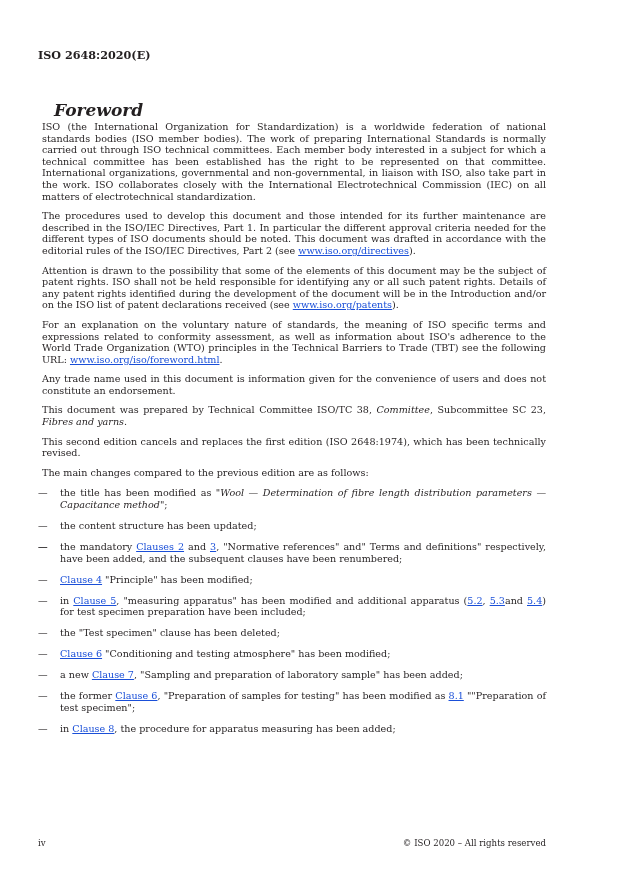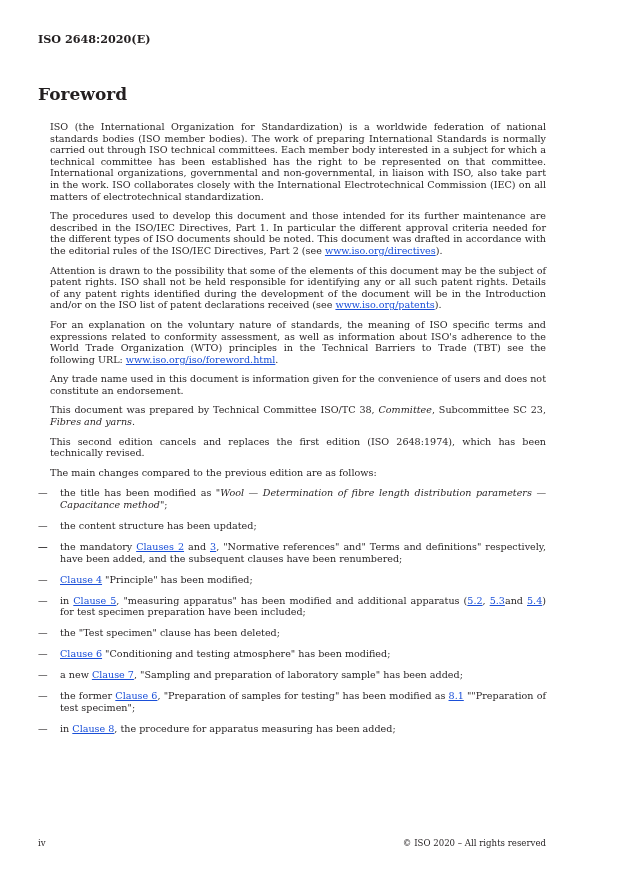--- a/index.html
+++ b/index.html
@@ -1,22 +1,22 @@
 <!DOCTYPE html>
 <html><head>
 <meta charset="utf-8">
 <style>
   html, body { margin: 0; padding: 0; background: #ffffff; }
   body { width: 620px; height: 876px; position: relative; overflow: hidden;
          font-family: "DejaVu Serif", "Liberation Serif", serif; color: #231f20; }
   .page { position: absolute; left: 38px; top: 0; width: 508px; }
-  .doc-id { position: absolute; top: 32px; left: 0; font-weight: bold; font-size: 11.2px; letter-spacing: 0; }
-  .title { position: absolute; top: 84px; left: 0; font-weight: bold; font-size: 17px; margin: 0; }
+  .doc-id { position: absolute; top: 48px; left: 0; font-weight: bold; font-size: 11.2px; letter-spacing: 0; }
+  .title { position: absolute; top: 84px; left: 0; font-weight: bold; font-size: 17px; margin: 16px; font-style: italic; }
   .body { position: absolute; top: 121px; left: 0; width: 508px; font-size: 9.6px; line-height: 11.6px; }
-  .body p { margin: 0 0 8px 12px; text-align: justify; }
+  .body p { margin: 0 0 8px 4px; text-align: justify; }
   a { color: #1a4fd8; text-decoration: underline; }
   ul.changes { list-style: none; margin: 0; padding: 0; }
   ul.changes li { position: relative; padding-left: 22px; margin: 0 0 9.4px 0; text-align: justify; }
   ul.changes li .dash { position: absolute; left: 0; top: 0; }
   .footer { position: absolute; top: 838px; left: 0; width: 508px; font-size: 8.6px; }
   .footer .pg { position: absolute; left: 0; }
   .footer .copy { position: absolute; right: 0; }
   em { font-style: italic; }
 </style>
 </head>

